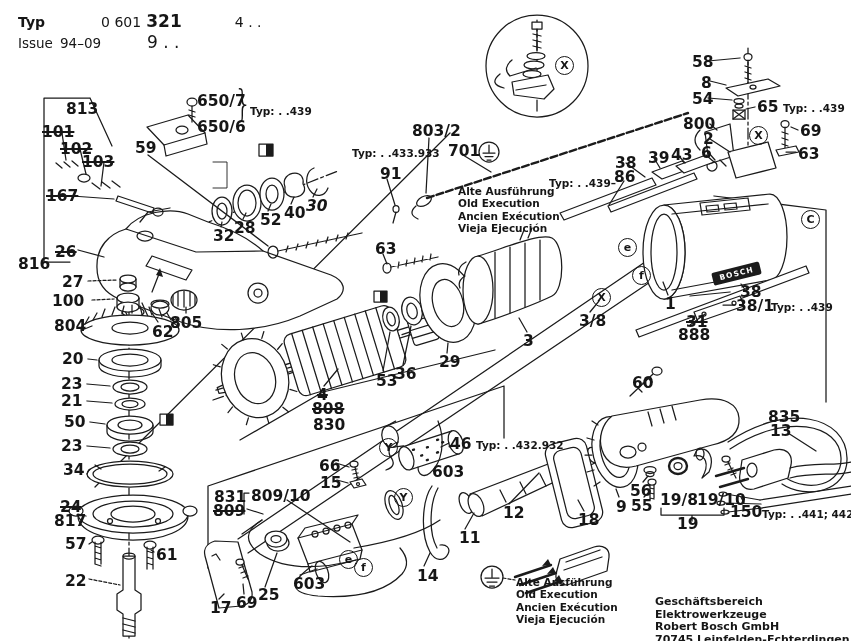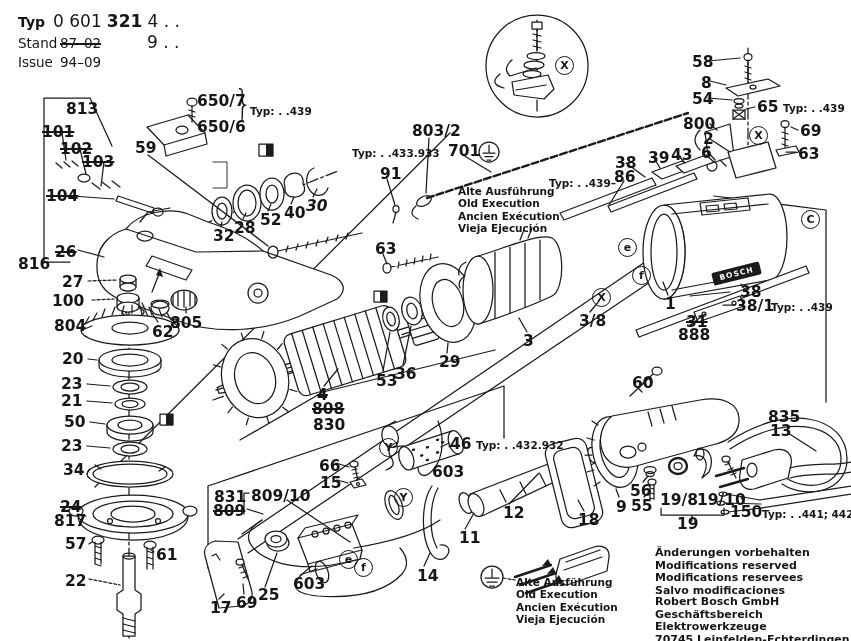--- a/index.html
+++ b/index.html
@@ -12,21 +12,21 @@
   svg.art .thin{stroke-width:0.9;}
   svg.art .thick{stroke-width:2.4;}
   .lbl{position:absolute;font-weight:bold;font-size:15.5px;line-height:1;white-space:nowrap;}
   .lbl.sm{font-size:10.5px;}
   .lbl.st{text-decoration:line-through;text-decoration-thickness:2px;}
   .lbl.ci{width:17px;height:17px;border:1.6px solid #161616;border-radius:50%;
           font-size:11px;display:flex;align-items:center;justify-content:center;}
   .lbl.br{font-size:38px;font-weight:300;transform:scaleX(.75);}
   .hdr{position:absolute;left:18px;top:12px;line-height:1.15;}
   .hdr .t1{font-size:14px;font-weight:bold;display:inline-block;margin-right:8px;}
-  .hdr .n{font-size:17px;}
+  .hdr .n{font-size:14px;margin-left:48px;}
   .hdr .nb{font-size:17px;font-weight:bold;}
   .hdr .row2{font-size:13.5px;margin-top:4px;}
   .hdr .row2 .lab{display:inline-block;width:42px;}
   .struck{text-decoration:line-through;text-decoration-thickness:1.6px;}
   .nine{position:absolute;left:147px;top:32px;font-size:17px;}
   .note{position:absolute;font-size:10.5px;font-weight:bold;line-height:1.18;}
   .foot{position:absolute;font-size:11px;font-weight:600;line-height:1.14;}
   .plate{position:absolute;left:712px;top:267px;background:#1b1b1b;color:#fff;
          font-size:7.5px;font-weight:bold;letter-spacing:1.2px;padding:2px 7px;
          border-radius:2px;transform:rotate(-14deg);}
@@ -401,36 +401,35 @@
              M626,163 L645,177 M624,181 L609,205 M668,295 L663,282 M746,291 L741,284 M735,305 L723,305
              M690,325 L705,314 M387,179 L395,205 M429,138 L426,193 M463,155 L491,172"></path>
   </g>
   <g class="thin" stroke-dasharray="3 2">
     <path d="M88,281 L116,280 M92,300 L114,299 M89,579 L120,585"></path>
   </g>
 </svg>
 
 <div class="hdr">
   <span class="t1">Typ</span><span class="n">0 601</span>&nbsp;<span class="nb">321</span>&nbsp;<span class="n">4 . .</span>
-  <div class="row2"><span class="lab">Stand</span><span class="struck">87–02</span></div>
   <div class="row2"><span class="lab">Issue</span><span>94–09</span></div>
 </div>
 <div class="nine">9 . .</div>
 
 <div id="label-layer">
       <div class="lbl" style="left: 66px; top: 102px;">813</div>
       <div class="lbl" style="left: 197px; top: 94px;">650/7</div>
       <div class="lbl" style="left: 197px; top: 120px;">650/6</div>
       <div class="lbl br" style="left: 231px; top: 84px;">}</div>
       <div class="lbl sm" style="left: 250px; top: 106px;">Typ: . .439</div>
       <div class="lbl st" style="left: 42px; top: 125px;">101</div>
       <div class="lbl st" style="left: 60px; top: 142px;">102</div>
       <div class="lbl st" style="left: 82px; top: 155px;">103</div>
       <div class="lbl" style="left: 135px; top: 141px;">59</div>
-      <div class="lbl st" style="left: 46px; top: 189px;">104</div>
+      <div class="lbl st" style="left: 46px; top: 189px;">167</div>
       <div class="lbl st" style="left: 55px; top: 245px;">26</div>
       <div class="lbl" style="left: 18px; top: 257px;">816</div>
       <div class="lbl" style="left: 62px; top: 275px;">27</div>
       <div class="lbl" style="left: 52px; top: 294px;">100</div>
       <div class="lbl" style="left: 170px; top: 316px;">805</div>
       <div class="lbl" style="left: 54px; top: 319px;">804</div>
       <div class="lbl" style="left: 152px; top: 325px;">62</div>
       <div class="lbl" style="left: 62px; top: 352px;">20</div>
       <div class="lbl" style="left: 61px; top: 377px;">23</div>
       <div class="lbl" style="left: 61px; top: 394px;">21</div>
@@ -528,25 +527,19 @@
   <div>Ancien Exécution</div>
   <div>Vieja Ejecución</div>
 </div>
 <div class="note" style="left:516px;top:576px;">
   <div>Alte Ausführung</div>
   <div>Old Execution</div>
   <div>Ancien Exécution</div>
   <div>Vieja Ejecución</div>
 </div>
 
-<div class="foot" style="left:655px;top:547px;">
-  <div>Änderungen vorbehalten</div>
-  <div>Modifications reserved</div>
-  <div>Modifications reservees</div>
-  <div>Salvo modificaciones</div>
-</div>
 <div class="foot" style="left:655px;top:596px;">
+  <div>Geschäftsbereich Elektrowerkzeuge</div>
   <div>Robert Bosch GmbH</div>
-  <div>Geschäftsbereich Elektrowerkzeuge</div>
   <div>70745 Leinfelden-Echterdingen</div>
 </div>
 
 </div>
 
 </body></html>

